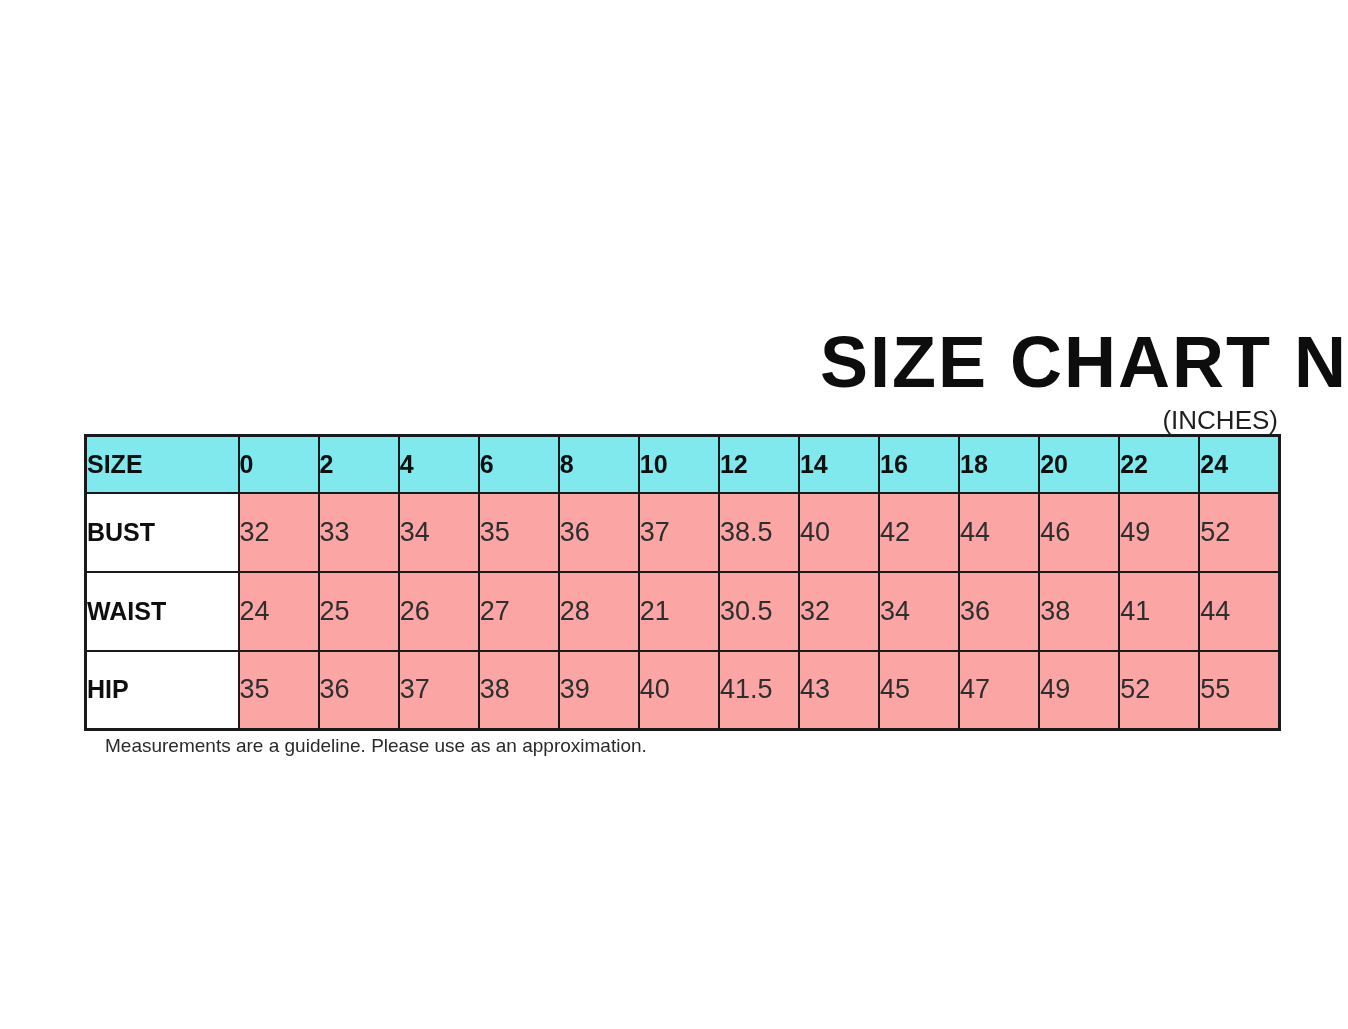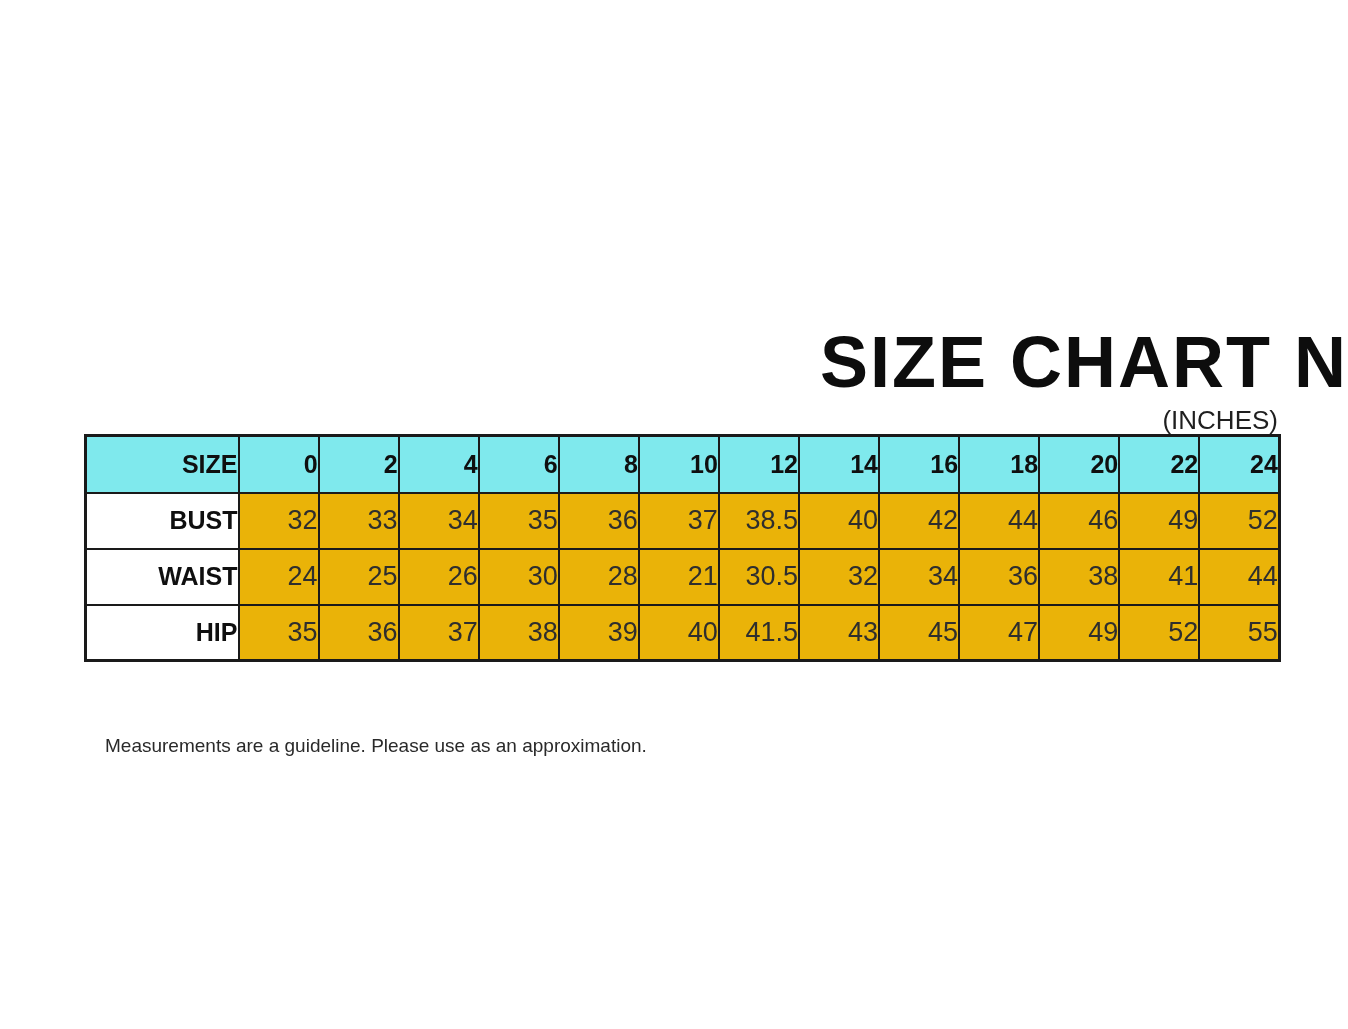--- a/index.html
+++ b/index.html
@@ -42,41 +42,41 @@
     left: 84px;
     top: 434px;
     width: 1194px;
     border-collapse: collapse;
     table-layout: fixed;
     border: 3px solid #1a1a1a;
   }
   .size-table th,
   .size-table td {
     border: 2px solid #1a1a1a;
-    text-align: right;
+    text-align: left;
     vertical-align: middle;
     padding: 0;
     overflow: hidden;
   }
   .size-table thead tr { height: 57px; }
-  .size-table tbody tr { height: 56px; }
+  .size-table tbody tr { height: 79px; }
   .size-table thead th {
     background: #7fe9ed;
     font-size: 25px;
     font-weight: 700;
     color: #0f0f0f;
   }
   .size-table tbody th {
     background: #ffffff;
     font-size: 25px;
     font-weight: 700;
     color: #0f0f0f;
   }
   .size-table tbody td {
-    background: #eab308;
+    background: #fca5a5;
     font-size: 27px;
     font-weight: 400;
     color: #2e2e2e;
   }
   .footnote {
     position: absolute;
     left: 85px;
     top: 734px;
     font-size: 19px;
     font-weight: 400;
@@ -132,21 +132,21 @@
           <td>44</td>
           <td>46</td>
           <td>49</td>
           <td>52</td>
         </tr>
         <tr>
           <th>WAIST</th>
           <td>24</td>
           <td>25</td>
           <td>26</td>
-          <td>30</td>
+          <td>27</td>
           <td>28</td>
           <td>21</td>
           <td>30.5</td>
           <td>32</td>
           <td>34</td>
           <td>36</td>
           <td>38</td>
           <td>41</td>
           <td>44</td>
         </tr>

